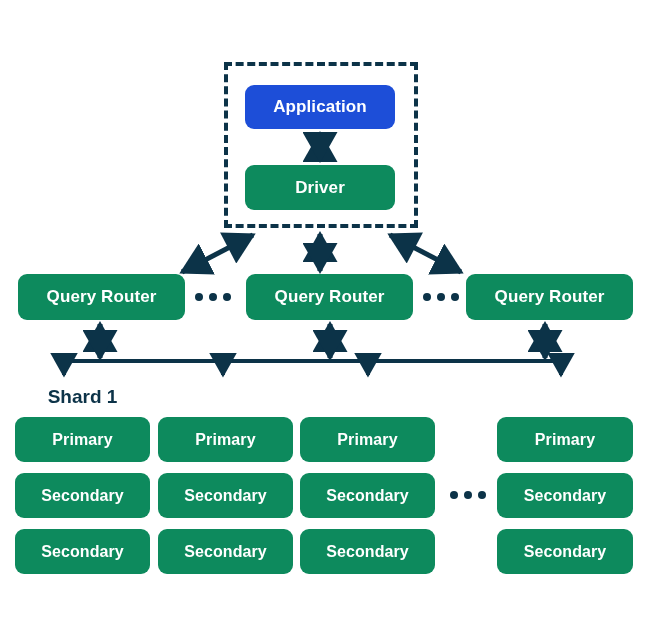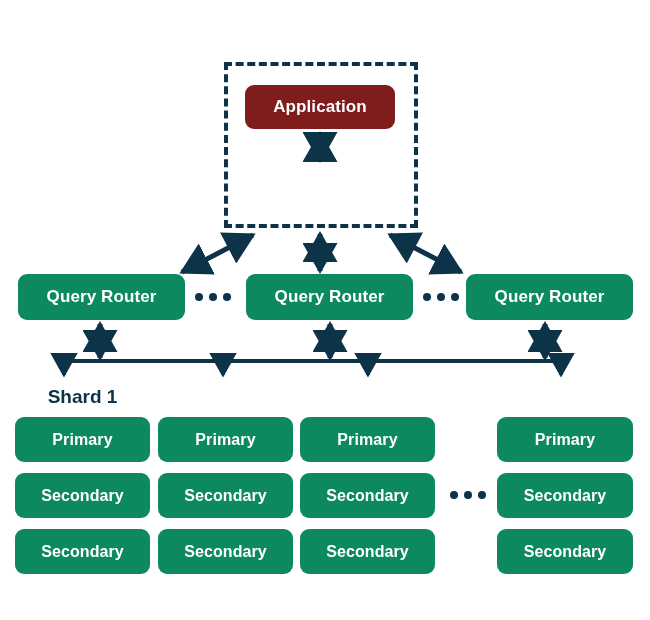--- a/index.html
+++ b/index.html
@@ -24,21 +24,21 @@
     align-items: center;
     justify-content: center;
     border-radius: 9px;
     color: #ffffff;
     font-weight: bold;
     letter-spacing: .1px;
     box-sizing: border-box;
     text-align: center;
   }
   .node.green { background: #0d8a5d; }
-  .node.navy  { background: #7f1d1d; }
+  .node.navy  { background: #1d4ed8; }
 
   .client-group {
     position: absolute;
     border: 4px dashed #0c3348;
     box-sizing: border-box;
     background: transparent;
   }
 
   .label-text {
     position: absolute;
@@ -76,20 +76,21 @@
 </style>
 </head>
 <body>
 
 <div id="canvas">
 
   <div class="client-group" style="left:224px; top:62px; width:194px; height:166px;"></div>
 
   <div class="node navy" style="left:245px; top:85px; width:150px; height:44px; font-size:17px;">Application</div>
 
+  <div class="node green" style="left:245px; top:165px; width:150px; height:45px; font-size:17px;">Driver</div>
 
   <div class="node green" style="left:18px; top:274px; width:167px; height:46px; font-size:17px;">Query Router</div>
 
   <div class="ellipsis" style="left:195px; top:293px;">
     <span></span>
     <span></span>
     <span></span>
   </div>
 
   <div class="node green" style="left:246px; top:274px; width:167px; height:46px; font-size:17px;">Query Router</div>

